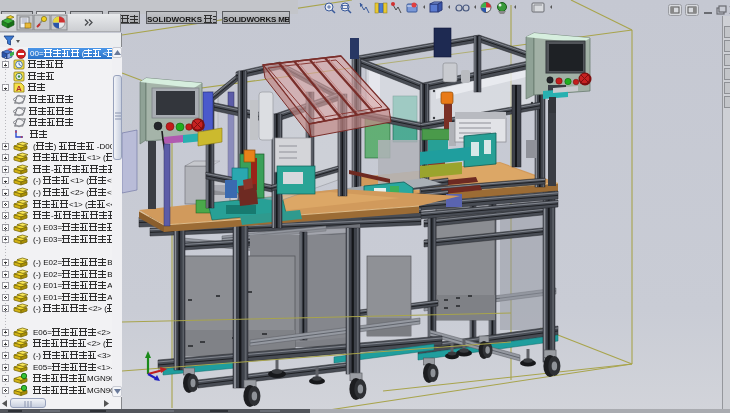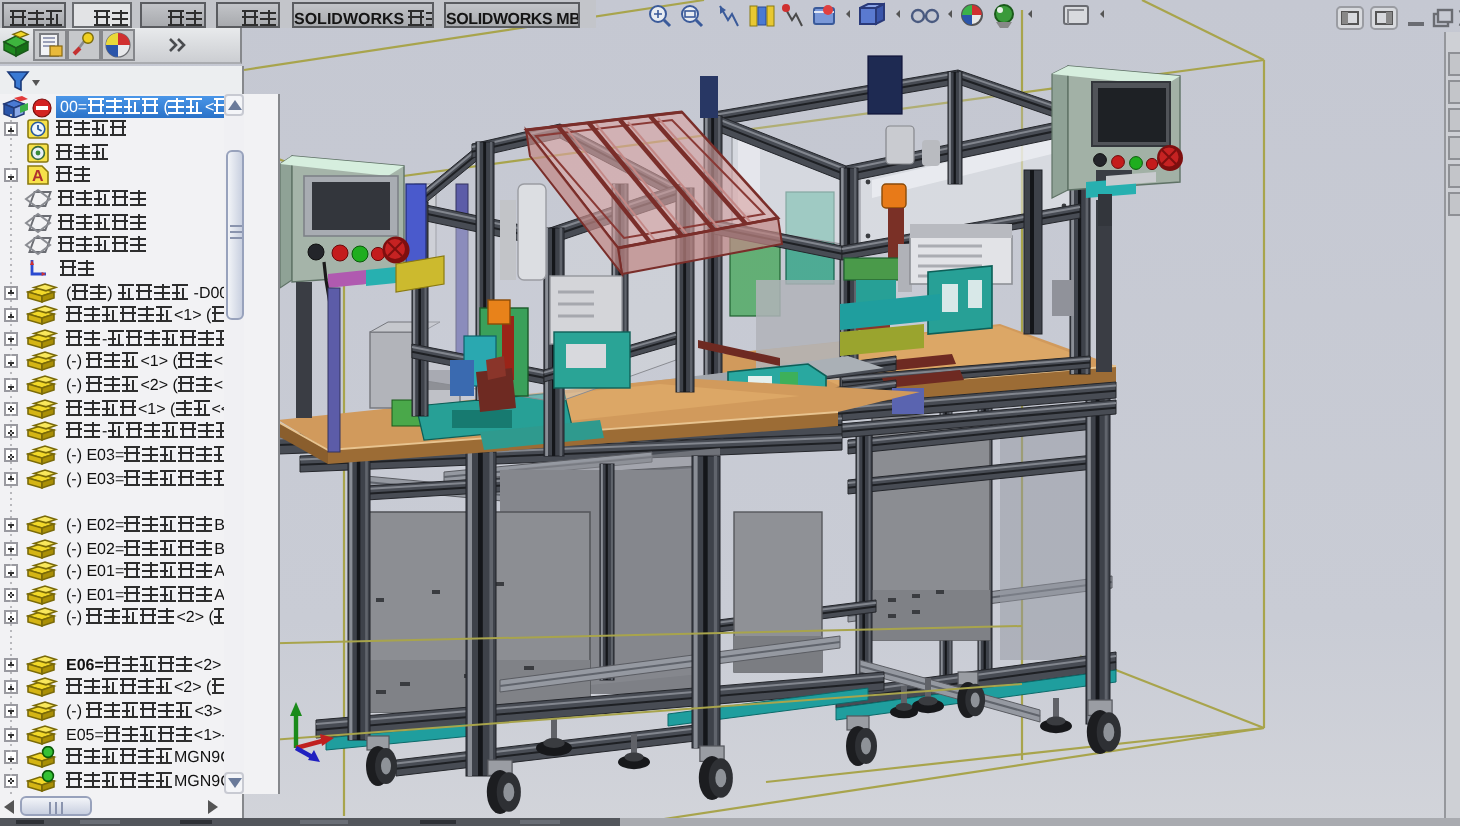--- a/index.html
+++ b/index.html
@@ -4,25 +4,25 @@
 html,body{width:730px;height:413px;overflow:hidden}
 #root{position:relative;width:730px;height:413px;font-family:"Liberation Sans",sans-serif;background:#c7cad3;overflow:hidden}
 .c,.cw{display:inline-block;width:8px;height:8px;margin:0 1px 0 0;vertical-align:-1px}
 .c{background:linear-gradient(#2e2e2e,#2e2e2e) 0px 0px/8px 1px no-repeat,linear-gradient(#2e2e2e,#2e2e2e) 0px 3px/8px 1px no-repeat,linear-gradient(#2e2e2e,#2e2e2e) 0px 7px/8px 1px no-repeat,linear-gradient(#2e2e2e,#2e2e2e) 1px 0px/1px 8px no-repeat,linear-gradient(#2e2e2e,#2e2e2e) 6px 0px/1px 8px no-repeat}
 .c.v1{background:linear-gradient(#2e2e2e,#2e2e2e) 0px 1px/8px 1px no-repeat,linear-gradient(#2e2e2e,#2e2e2e) 0px 4px/8px 1px no-repeat,linear-gradient(#2e2e2e,#2e2e2e) 0px 7px/8px 1px no-repeat,linear-gradient(#2e2e2e,#2e2e2e) 4px 0px/1px 8px no-repeat}
 .c.v2{background:linear-gradient(#2e2e2e,#2e2e2e) 0px 0px/8px 1px no-repeat,linear-gradient(#2e2e2e,#2e2e2e) 0px 4px/4px 1px no-repeat,linear-gradient(#2e2e2e,#2e2e2e) 0px 7px/8px 1px no-repeat,linear-gradient(#2e2e2e,#2e2e2e) 2px 0px/1px 8px no-repeat,linear-gradient(#2e2e2e,#2e2e2e) 5px 2px/1px 6px no-repeat}
 .cw{background:linear-gradient(#fff,#fff) 0px 0px/8px 1px no-repeat,linear-gradient(#fff,#fff) 0px 3px/8px 1px no-repeat,linear-gradient(#fff,#fff) 0px 7px/8px 1px no-repeat,linear-gradient(#fff,#fff) 1px 0px/1px 8px no-repeat,linear-gradient(#fff,#fff) 6px 0px/1px 8px no-repeat}
 .cw.v1{background:linear-gradient(#fff,#fff) 0px 1px/8px 1px no-repeat,linear-gradient(#fff,#fff) 0px 4px/8px 1px no-repeat,linear-gradient(#fff,#fff) 0px 7px/8px 1px no-repeat,linear-gradient(#fff,#fff) 4px 0px/1px 8px no-repeat}
 .cw.v2{background:linear-gradient(#fff,#fff) 0px 0px/8px 1px no-repeat,linear-gradient(#fff,#fff) 0px 4px/4px 1px no-repeat,linear-gradient(#fff,#fff) 0px 7px/8px 1px no-repeat,linear-gradient(#fff,#fff) 2px 0px/1px 8px no-repeat,linear-gradient(#fff,#fff) 5px 2px/1px 6px no-repeat}
 #tabbar{position:absolute;left:0;top:0;width:298px;height:14px;background:#c3c5ca;z-index:30}
-.tab{position:absolute;top:1px;height:13px;background:linear-gradient(#c2c4c8,#a8aaae);border:1px solid #5a5c60;font-size:8.5px;font-weight:bold;color:#151515;text-align:right;white-space:nowrap;padding-top:2px;overflow:hidden}
+.tab{position:absolute;top:11px;height:13px;background:linear-gradient(#c2c4c8,#a8aaae);border:1px solid #5a5c60;font-size:8.5px;font-weight:bold;color:#151515;text-align:right;white-space:nowrap;padding-top:2px;overflow:hidden}
 .tab.act{background:#e2e3e5;border-color:#6a6c70}
 #ltb{position:absolute;left:0;top:14px;width:121px;height:18px;background:linear-gradient(#e8eaec,#ccced2);border-right:1px solid #86888c;border-bottom:1px solid #aaacb0;z-index:30}
 #frow{position:absolute;left:0;top:33px;width:122px;height:14px;background:#eceef0;border-right:1px solid #86888c;z-index:30}
-#tree{position:absolute;left:0;top:47px;width:140px;height:350px;background:#f2f2f4;border-right:1px solid #86888c;z-index:30;overflow:hidden}
+#tree{position:absolute;left:0;top:47px;width:122px;height:350px;background:#f2f2f4;border-right:1px solid #86888c;z-index:30;overflow:hidden}
 .row{position:absolute;left:0;width:112px;height:11.6px;font-size:8px;color:#111;white-space:nowrap;overflow:hidden}
 .rowtext{position:absolute;top:1px;font-size:8px}
 .exp{position:absolute;left:2px;top:2px;width:7px;height:7px;border:1px solid #9a9aa0;background:#fff}
 .exp:after{content:"";position:absolute;left:1px;top:2.5px;width:3px;height:1px;background:#333}
 .exp:before{content:"";position:absolute;left:2px;top:1.5px;width:1px;height:3px;background:#333}
 #vsb{position:absolute;left:112px;top:47px;width:10px;height:350px;background:#f0f0f3;z-index:32}
 #hsb{position:absolute;left:0;top:397px;width:122px;height:12px;background:#f2f2f4;border-right:1px solid #86888c;z-index:32}
 #vthumb{position:absolute;left:0.5px;top:28px;width:9px;height:85px;background:linear-gradient(90deg,#f2f4f8,#c9d0e0);border:1px solid #98a2bc;border-radius:3px}
 #hthumb{position:absolute;left:10px;top:1px;width:36px;height:10px;background:linear-gradient(#f2f4f8,#c9d0e0);border:1px solid #98a2bc;border-radius:3px}
 #bstrip{position:absolute;left:0;top:409px;width:310px;height:4px;background:#53565c;z-index:33}
@@ -669,21 +669,21 @@
         <span class="rowtext" style="left:33px"><b style="font-weight:normal">(-) </b><i class="c v0"></i><i class="c v1"></i><i class="c v2"></i><i class="c v0"></i><i class="c v1"></i><b style="font-weight:normal">&lt;2&gt; (</b><i class="c v2"></i></span>
       </div>
       <div class="row" style="top:279.6px">
         <span class="exp"></span>
         <svg style="position:absolute;left:13px;top:0px" width="16" height="11" viewBox="0 0 16 11">
           <path d="M1 5 L7 3 L14 5 L8 7 Z" fill="#f2d829" stroke="#7a6a08" stroke-width="0.8"></path>
           <path d="M1 5 L8 7 L8 10 L1 8 Z" fill="#d4b414" stroke="#7a6a08" stroke-width="0.8"></path>
           <path d="M8 7 L14 5 L14 8 L8 10 Z" fill="#a98f06" stroke="#7a6a08" stroke-width="0.8"></path>
           <path d="M4 2.7 L9.5 1 L15 2.7 L10 4.4 Z" fill="#f8e75c" stroke="#7a6a08" stroke-width="0.8"></path>
         </svg>
-        <span class="rowtext" style="left:33px"><b style="font-weight:bold">E06=</b><i class="c v0"></i><i class="c v1"></i><i class="c v2"></i><i class="c v0"></i><i class="c v1"></i><b style="font-weight:normal">&lt;2&gt; (</b></span>
+        <span class="rowtext" style="left:33px"><b style="font-weight:normal">E06=</b><i class="c v0"></i><i class="c v1"></i><i class="c v2"></i><i class="c v0"></i><i class="c v1"></i><b style="font-weight:normal">&lt;2&gt; (</b></span>
       </div>
       <div class="row" style="top:291.2px">
         <span class="exp"></span>
         <svg style="position:absolute;left:13px;top:0px" width="16" height="11" viewBox="0 0 16 11">
           <path d="M1 5 L7 3 L14 5 L8 7 Z" fill="#f2d829" stroke="#7a6a08" stroke-width="0.8"></path>
           <path d="M1 5 L8 7 L8 10 L1 8 Z" fill="#d4b414" stroke="#7a6a08" stroke-width="0.8"></path>
           <path d="M8 7 L14 5 L14 8 L8 10 Z" fill="#a98f06" stroke="#7a6a08" stroke-width="0.8"></path>
           <path d="M4 2.7 L9.5 1 L15 2.7 L10 4.4 Z" fill="#f8e75c" stroke="#7a6a08" stroke-width="0.8"></path>
         </svg>
         <span class="rowtext" style="left:33px"><i class="c v0"></i><i class="c v1"></i><i class="c v2"></i><i class="c v0"></i><i class="c v1"></i><i class="c v2"></i><b style="font-weight:normal">&lt;2&gt; (</b><i class="c v0"></i></span>

